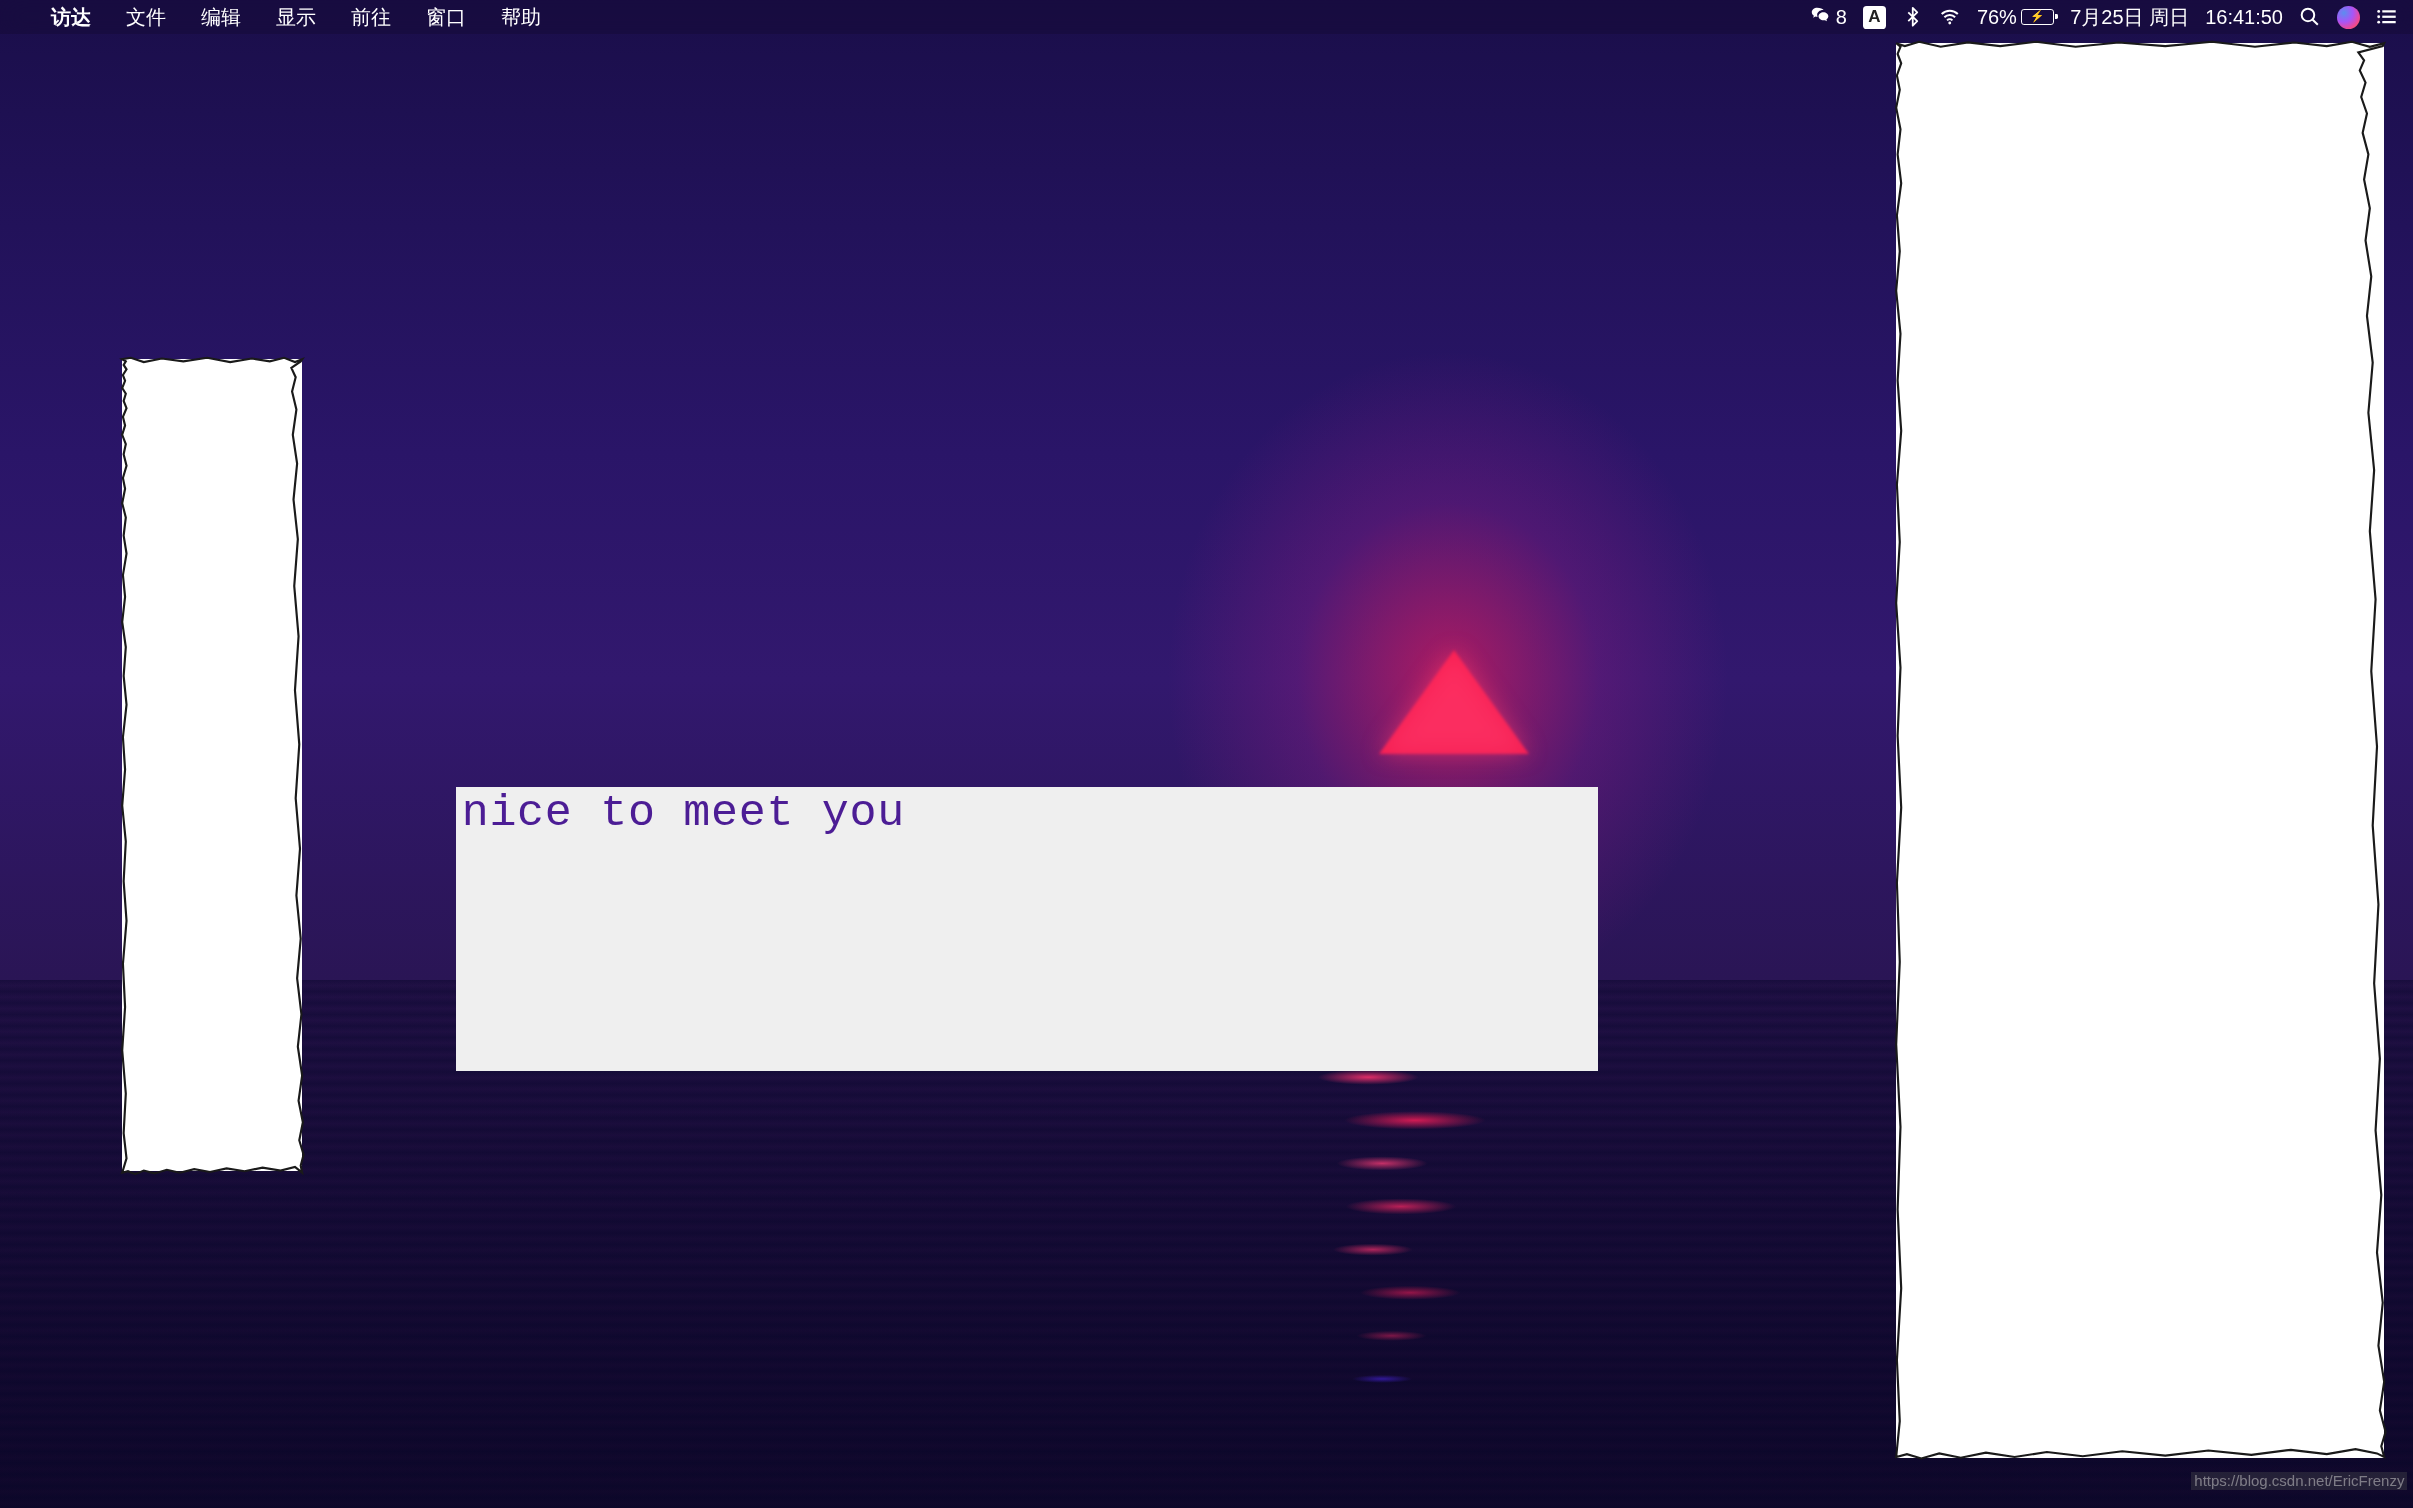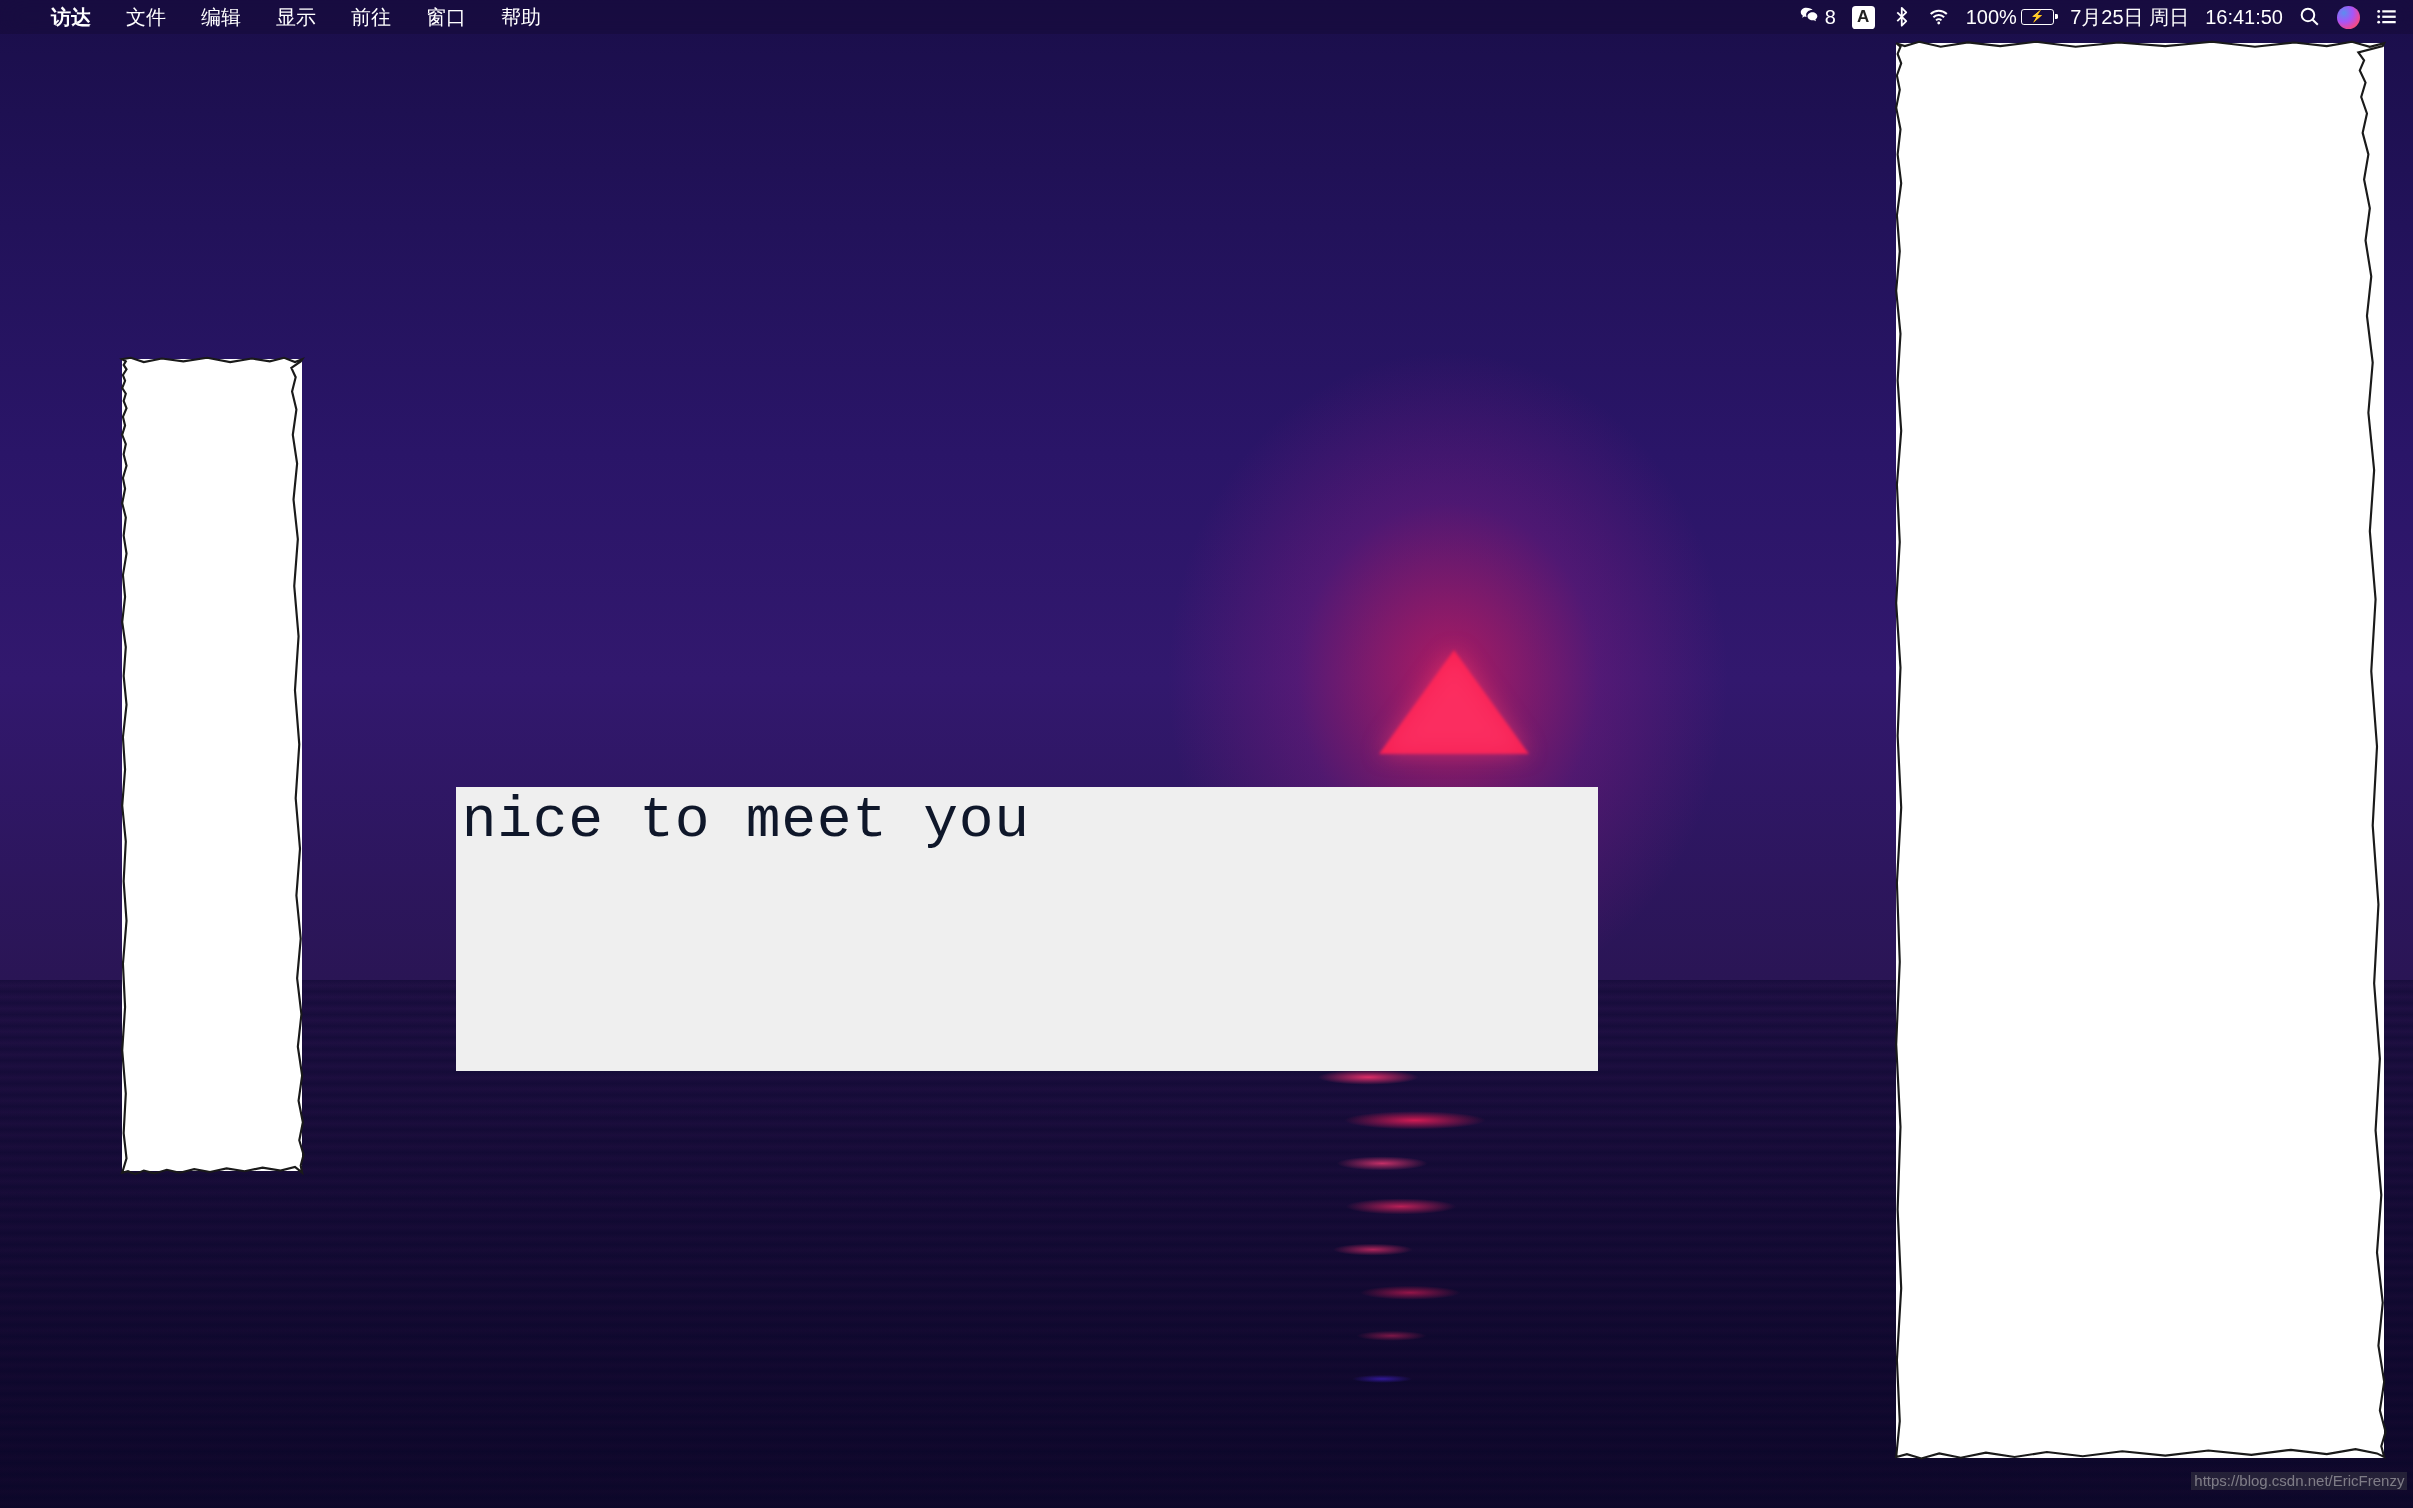--- a/index.html
+++ b/index.html
@@ -225,22 +225,22 @@
 
     
     .text-window {
       position: absolute;
       top: 787px;
       left: 456px;
       width: 1142px;
       height: 284px;
       background: #efefef;
       font-family: "Courier New", Courier, monospace;
-      font-size: 58px;
-      color: #0f172a;
+      font-size: 45px;
+      color: #4c1d95;
       padding: 1.4px 5.7px;
       letter-spacing: 0.7px;
     }
 
     
     .watermark {
       position: absolute;
       bottom: 18px;
       right: 5.7px;
       color: rgba(200, 200, 200, 0.55);
@@ -288,21 +288,21 @@
         <path fill="none" stroke="#fff" stroke-width="2" stroke-linejoin="round" d="M7 7l10 10-5 5V2l5 5L7 17"></path>
       </svg>
     </span>
     <span class="status-item">
       <svg class="icon-svg" viewBox="0 0 24 24">
         <path fill="none" stroke="#fff" stroke-width="2.2" d="M3 9c5-5 13-5 18 0M6 12.5c3.3-3.3 8.7-3.3 12 0M9 16c1.7-1.7 4.3-1.7 6 0"></path>
         <circle cx="12" cy="19" r="1.6" fill="#fff"></circle>
       </svg>
     </span>
     <span class="status-item">
-      <span>100%</span>
+      <span>76%</span>
       <span class="battery-box">
         <span class="battery-bolt">⚡</span>
       </span>
     </span>
     <span class="status-item">7月25日 周日</span>
     <span class="status-item">16:41:50</span>
     <span class="status-item">
       <svg class="icon-svg" viewBox="0 0 24 24">
         <circle cx="10" cy="10" r="7" fill="none" stroke="#fff" stroke-width="2.2"></circle>
         <line x1="15" y1="15" x2="21" y2="21" stroke="#fff" stroke-width="2.2"></line>

